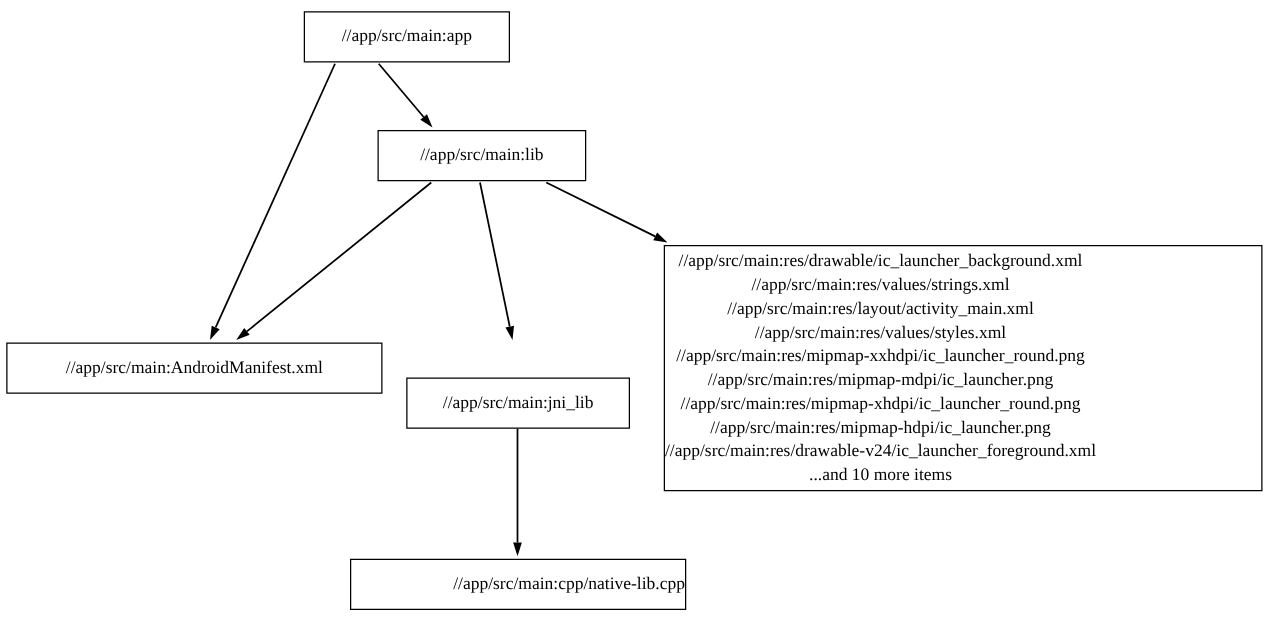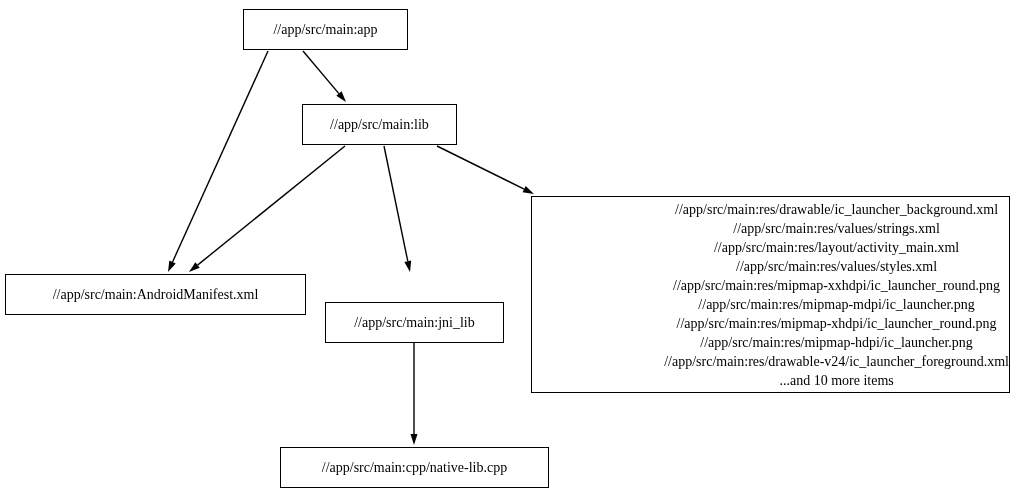--- a/index.html
+++ b/index.html
@@ -40,21 +40,21 @@
     white-space: pre;
     letter-spacing: 0px;
   }
   .node-label {
     display: block;
     white-space: pre;
     text-align: center;
   }
   .node-multi {
     align-items: center;
-    justify-content: flex-end;
+    justify-content: flex-start;
   }
 </style>
 </head>
 <body>
 
 <div id="graph-canvas">
 
   <svg id="edge-layer" width="1018" height="496" viewBox="0 0 1018 496" xmlns="http://www.w3.org/2000/svg">
       <g>
         <line x1="268" y1="51" x2="172.53474282886256" y2="261.9782183482138" stroke="#000000" stroke-width="1.4"></line>
@@ -77,29 +77,29 @@
         <polygon points="534,194 522.5887587794701,192.25828423476122 525.6933555811689,185.98441153132825" fill="#000000"></polygon>
       </g>
       <g>
         <line x1="414" y1="316" x2="414" y2="434" stroke="#000000" stroke-width="1.4"></line>
         <polygon points="414,445 410.5,434 417.5,434" fill="#000000"></polygon>
       </g>
     </svg>
 
   <div id="node-layer">
       <div class="node" style="left: 200px; top: 9px; width: 165px; height: 41px; border-color: rgb(0, 0, 0); color: rgb(0, 0, 0); margin-left: 43px;"><span class="node-label">//app/src/main:app</span></div>
-      <div class="node" style="left: 302px; top: 104px; width: 155px; height: 41px; border-color: rgb(0, 0, 0); color: rgb(0, 0, 0);"><span class="node-label">//app/src/main:lib</span></div>
+      <div class="node" style="left: 302px; top: 104px; width: 167px; height: 41px; border-color: rgb(0, 0, 0); color: rgb(0, 0, 0);"><span class="node-label">//app/src/main:lib</span></div>
       <div class="node" style="left: 5px; top: 274px; width: 301px; height: 41px; border-color: rgb(0, 0, 0); color: rgb(0, 0, 0); align-items: center;"><span class="node-label">//app/src/main:AndroidManifest.xml</span></div>
       <div class="node" style="left: 325px; top: 274px; width: 179px; height: 41px; border-color: rgb(0, 0, 0); color: rgb(0, 0, 0); margin-top: 28px;"><span class="node-label">//app/src/main:jni_lib</span></div>
       <div class="node node-multi" style="left: 531px; top: 196px; width: 479px; height: 197px; border-color: rgb(0, 0, 0); color: rgb(0, 0, 0);"><span class="node-label">//app/src/main:res/drawable/ic_launcher_background.xml
 //app/src/main:res/values/strings.xml
 //app/src/main:res/layout/activity_main.xml
 //app/src/main:res/values/styles.xml
 //app/src/main:res/mipmap-xxhdpi/ic_launcher_round.png
 //app/src/main:res/mipmap-mdpi/ic_launcher.png
 //app/src/main:res/mipmap-xhdpi/ic_launcher_round.png
 //app/src/main:res/mipmap-hdpi/ic_launcher.png
 //app/src/main:res/drawable-v24/ic_launcher_foreground.xml
 ...and 10 more items</span></div>
-      <div class="node" style="left: 280px; top: 447px; width: 269px; height: 41px; border-color: rgb(0, 0, 0); color: rgb(0, 0, 0);"><span class="node-label">//app/src/main:cpp/native-lib.cpp</span></div>
+      <div class="node" style="left: 280px; top: 447px; width: 269px; height: 41px; border-color: rgb(0, 0, 0); color: rgb(0, 0, 0); justify-content: flex-end;"><span class="node-label">//app/src/main:cpp/native-lib.cpp</span></div>
     </div>
 
 </div>
 
 </body></html>

